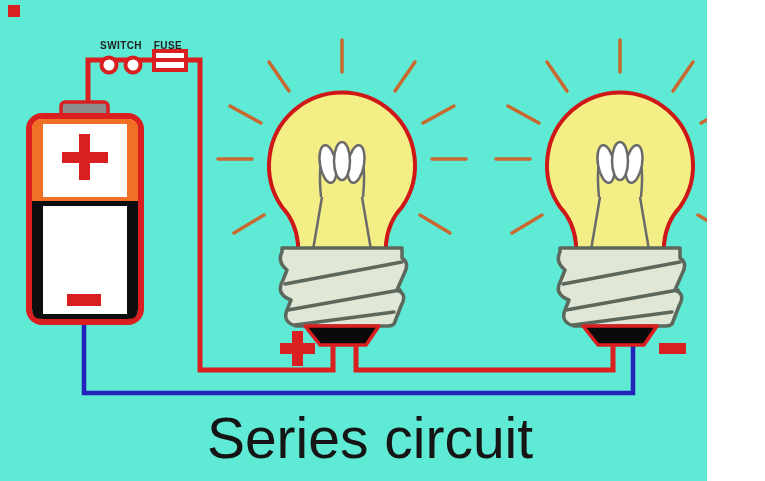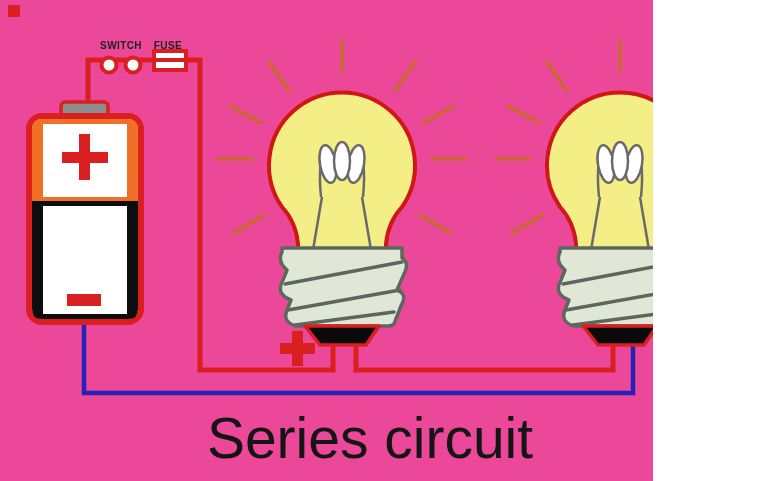--- a/index.html
+++ b/index.html
@@ -1,16 +1,16 @@
 <!DOCTYPE html>
 <html style="--wire-red: #d91f1f; --wire-blue: #2323bb; --battery-orange: #f07125; --battery-cap-gray: #8d8d8d; --bulb-yellow: #f3ee85; --bulb-outline-red: #cf1717; --base-green: #e0e7d6; --base-outline: #5d685c; --ray-orange: #c9682f; --text-black: #151515;"><head>
 <meta charset="utf-8">
 <style>
   html,body{margin:0;padding:0;background:#ffffff;}
-  #stage{position:relative;width:653px;height:481px;background:#ec4899;overflow:hidden;
+  #stage{position:relative;width:707px;height:481px;background:#5eead4;overflow:hidden;
          font-family:"Liberation Sans",sans-serif;}
   svg{display:block;}
   .wire-red{stroke:var(--wire-red);stroke-width:5;fill:none;}
   .wire-blue{stroke:var(--wire-blue);stroke-width:4.5;fill:none;}
   .red-fill{fill:var(--wire-red);}
   .switch-circle{fill:#ffffff;stroke:var(--wire-red);stroke-width:4;}
   .fuse-rect{fill:#ffffff;stroke:var(--wire-red);stroke-width:4;}
   .fuse-line{stroke:var(--wire-red);stroke-width:4;}
   .cap{fill:var(--battery-cap-gray);stroke:var(--wire-red);stroke-width:3.5;}
   .battery-body{fill:#ffffff;stroke:var(--wire-red);stroke-width:6;}

